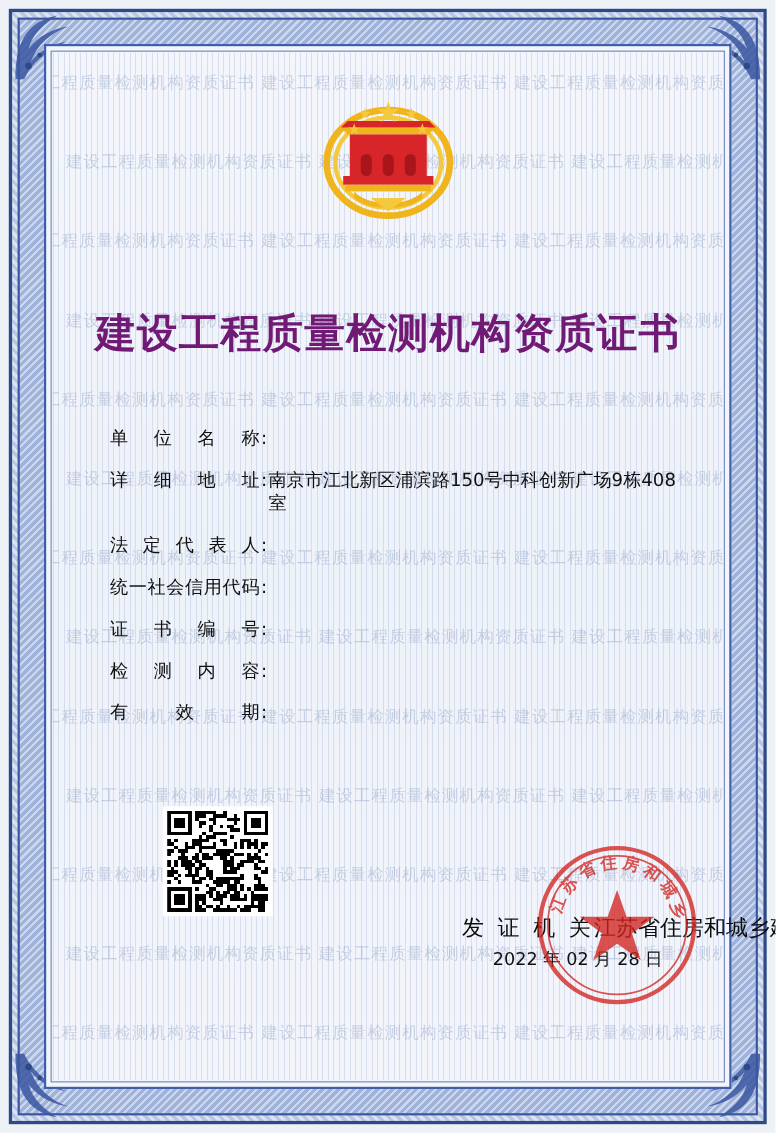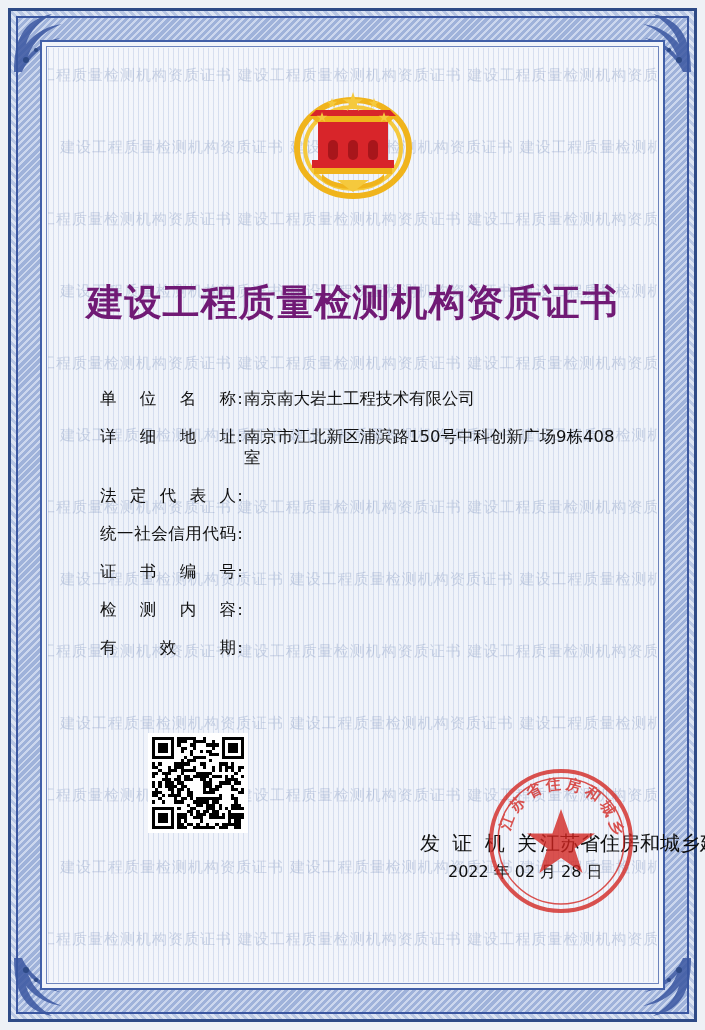--- a/index.html
+++ b/index.html
@@ -308,21 +308,20 @@
 
   <div class="fields" id="fields">
       <div class="field-row">
         <div class="field-label">
           <span>单</span>
           <span>位</span>
           <span>名</span>
           <span>称</span>
         </div>
         <div class="field-colon">:</div>
-        <div class="field-value">南京南大岩土工程技术有限公司</div>
       </div>
       <div class="field-row">
         <div class="field-label">
           <span>详</span>
           <span>细</span>
           <span>地</span>
           <span>址</span>
         </div>
         <div class="field-colon">:</div>
         <div class="field-value">南京市江北新区浦滨路150号中科创新广场9栋408室</div>

